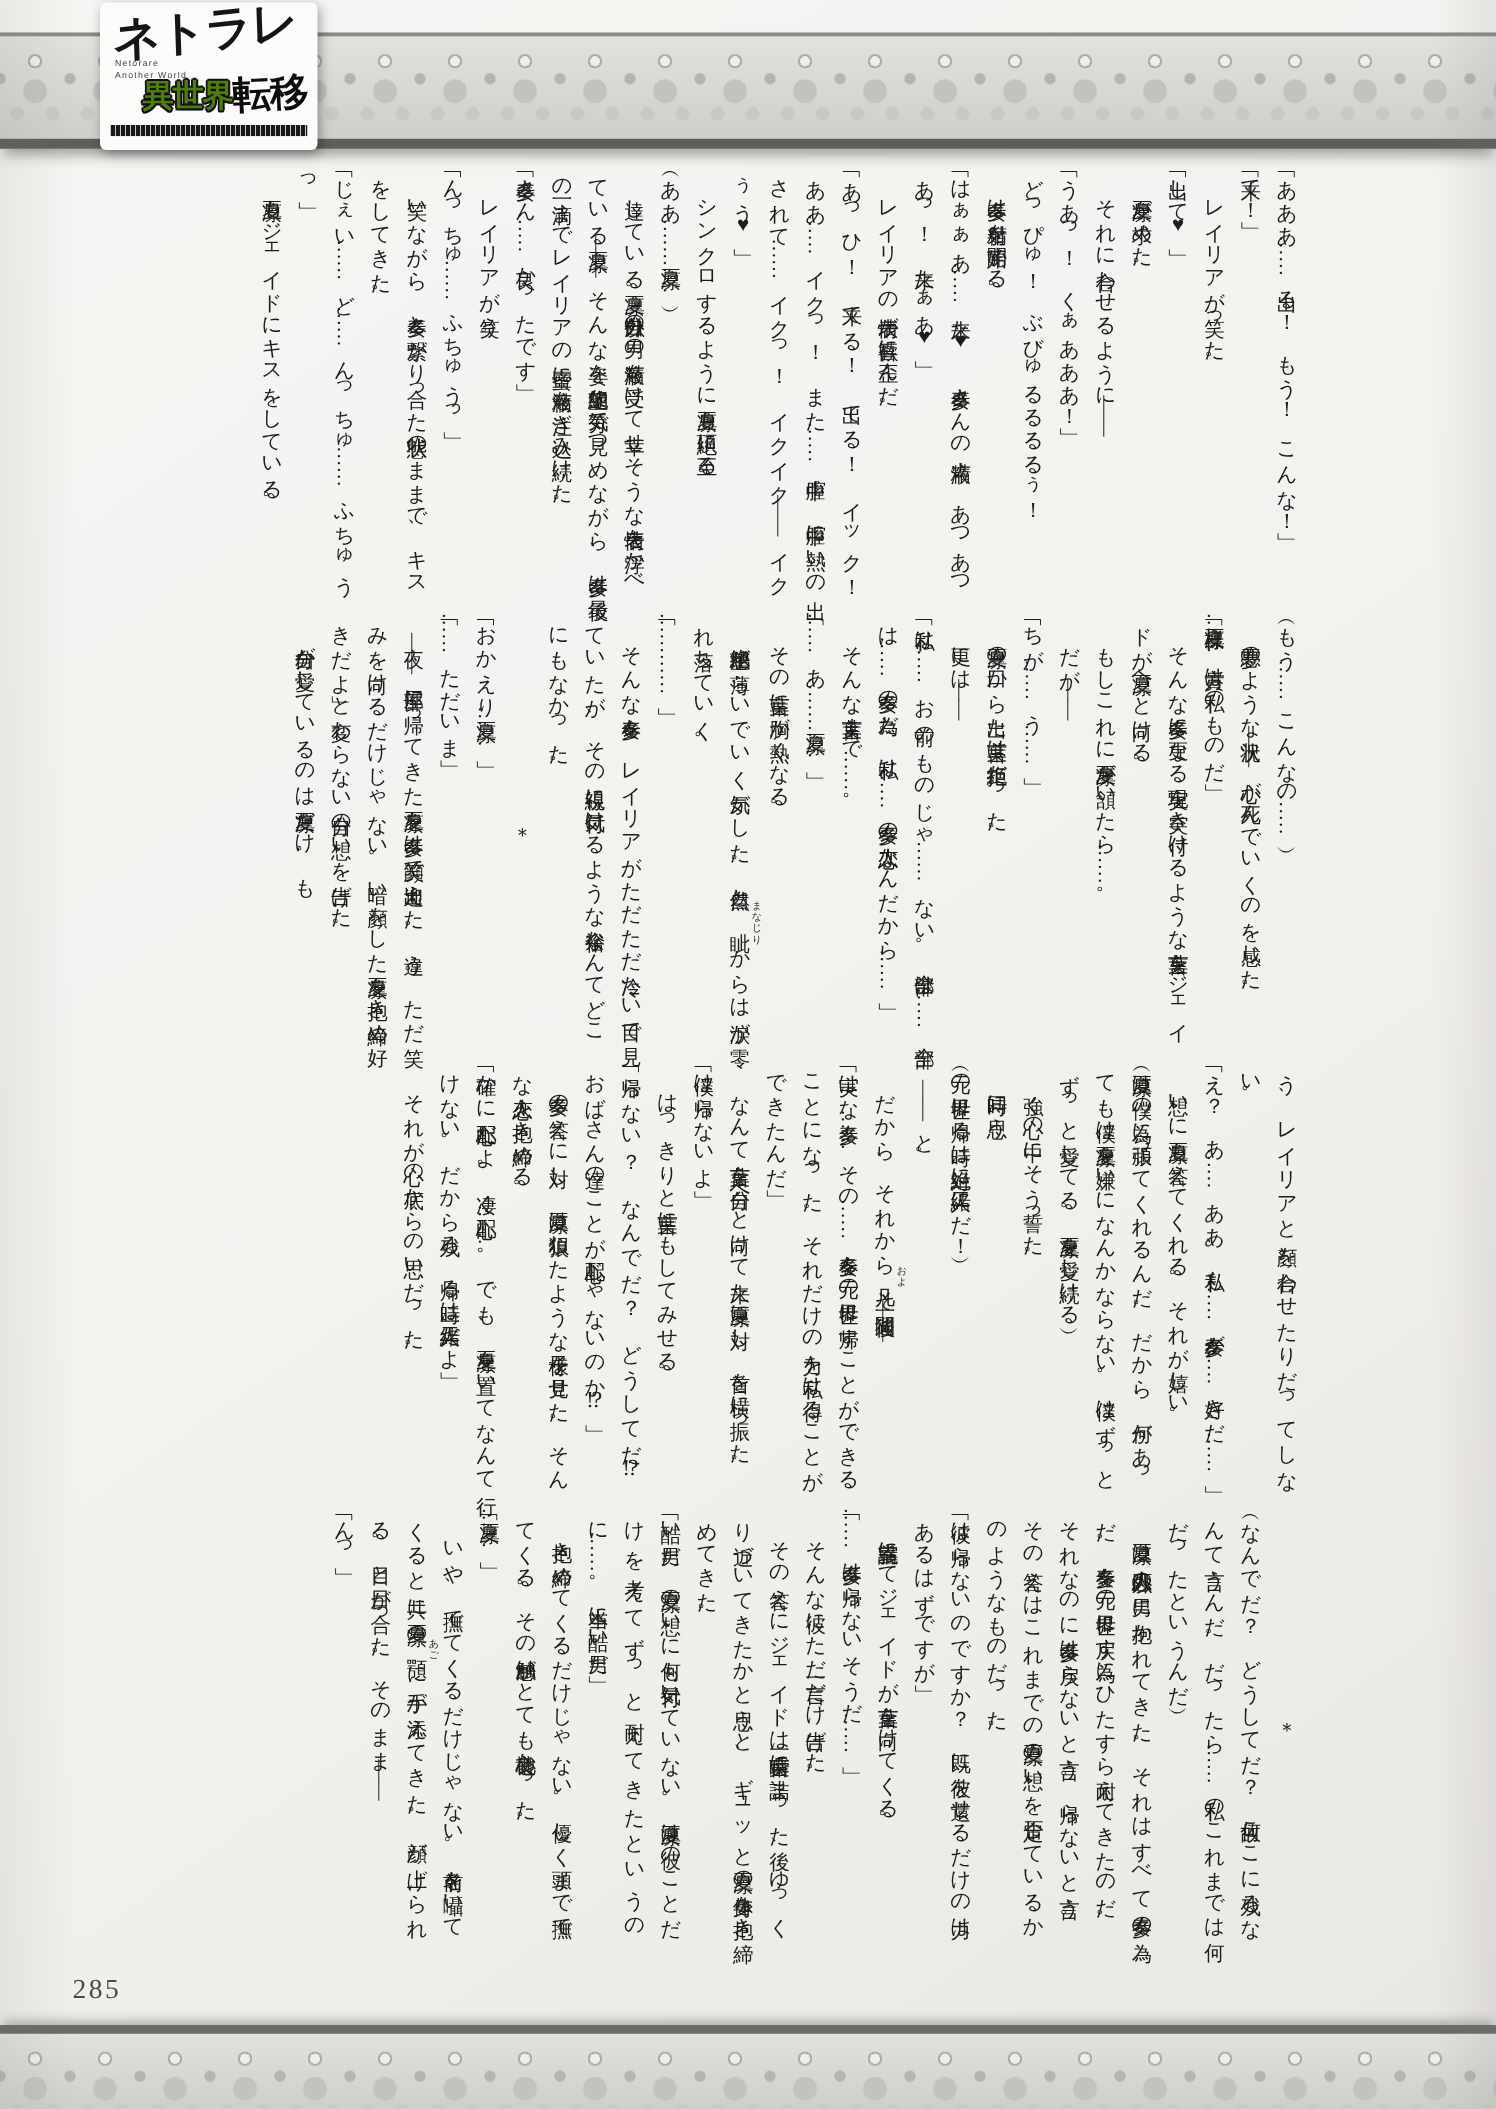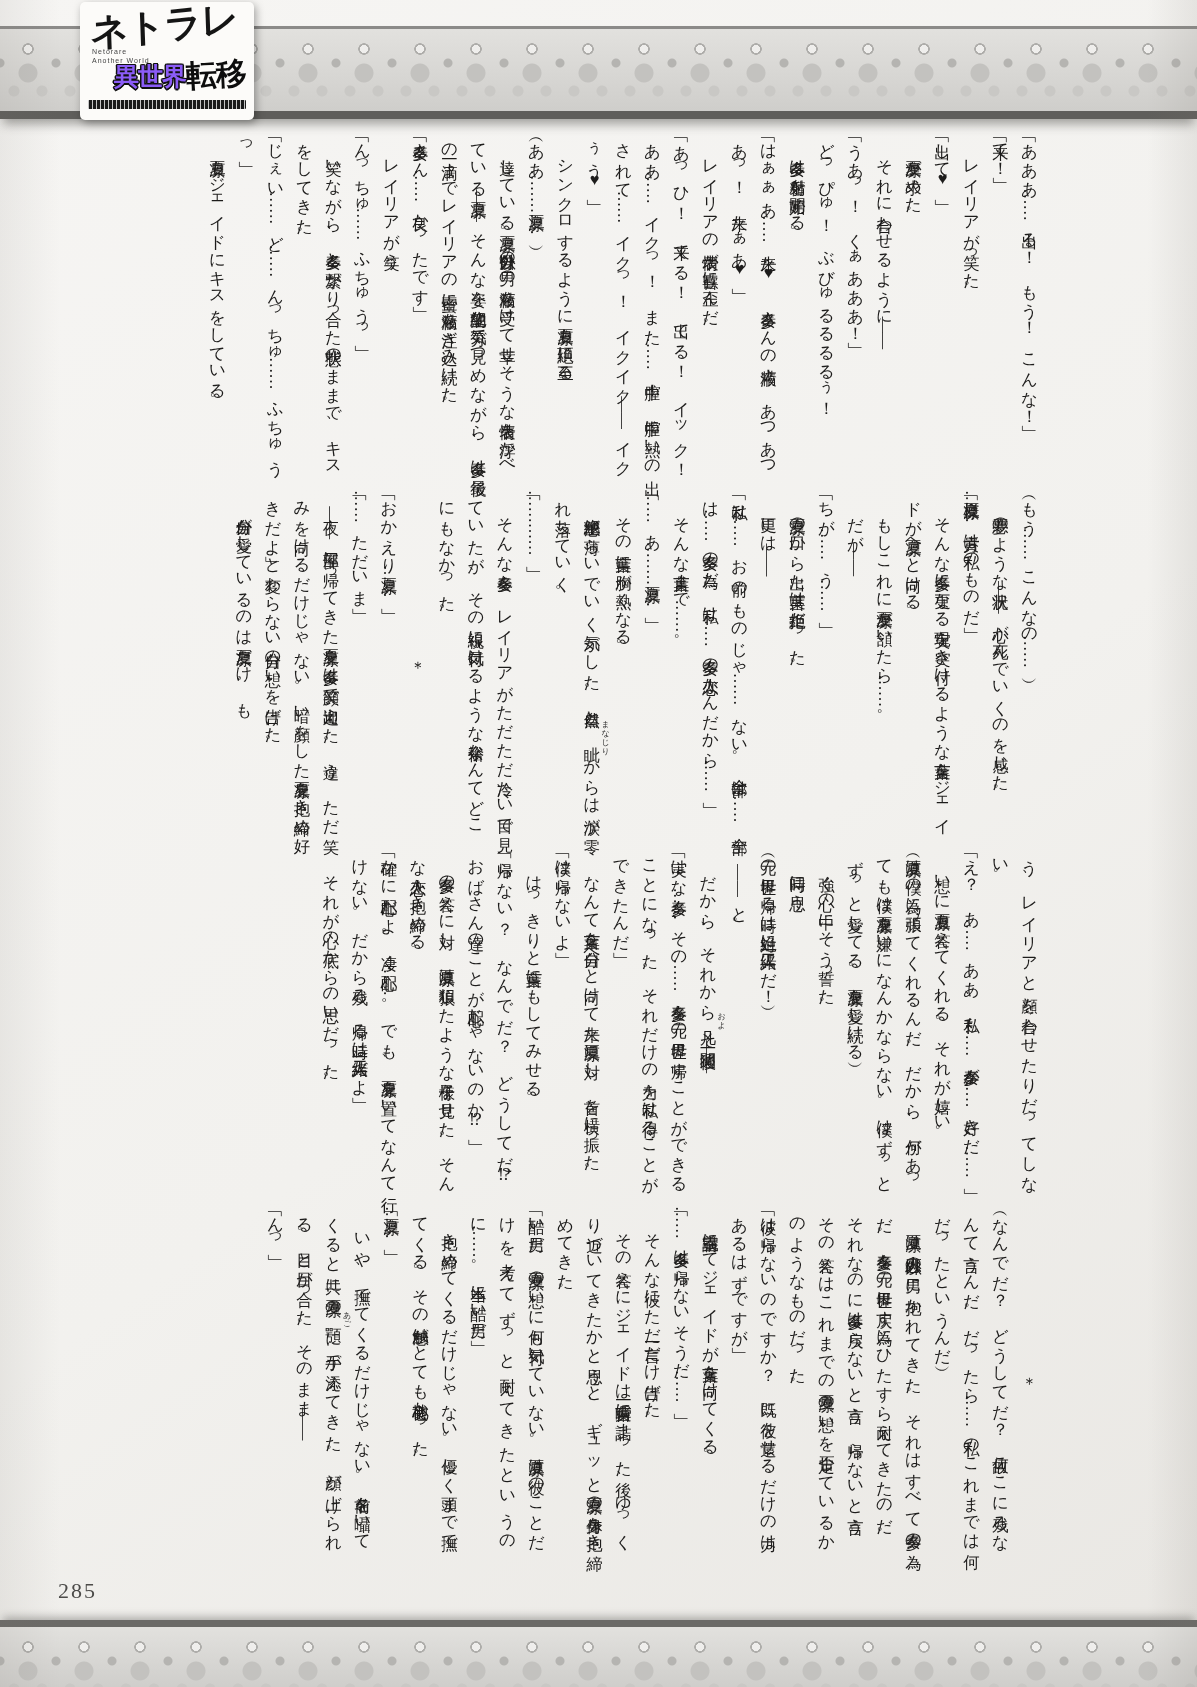--- a/index.html
+++ b/index.html
@@ -50,21 +50,21 @@
     transform:rotate(-6deg) skewX(-4deg);
     letter-spacing:-2px;line-height:1.05;margin-left:2px;
   }
   .logo-latin{
     position:absolute;top:46px;left:12px;
     font-family:"Liberation Sans","DejaVu Sans",sans-serif;
     font-size:7px;color:#444;letter-spacing:1px;line-height:1.25;
   }
   .logo-sub{white-space:nowrap;text-align:right;margin-top:8px;}
   .logo-outline{
-    font-size:25px;font-weight:700;color:#8b5cf6;
+    font-size:25px;font-weight:700;color:#4d7c0f;
     text-shadow:-1.5px 0 #111,1.5px 0 #111,0 -1.5px #111,0 1.5px #111,
                 -1px -1px #111,1px 1px #111,-1px 1px #111,1px -1px #111;
     letter-spacing:-1px;
   }
   .logo-solid{
     font-size:31px;font-weight:800;color:#0d0d0d;letter-spacing:-1px;
     display:inline-block;transform:rotate(-3deg);
   }
   .logo-strip{
     height:9px;margin-top:4px;background:#191919;border-radius:1px;

